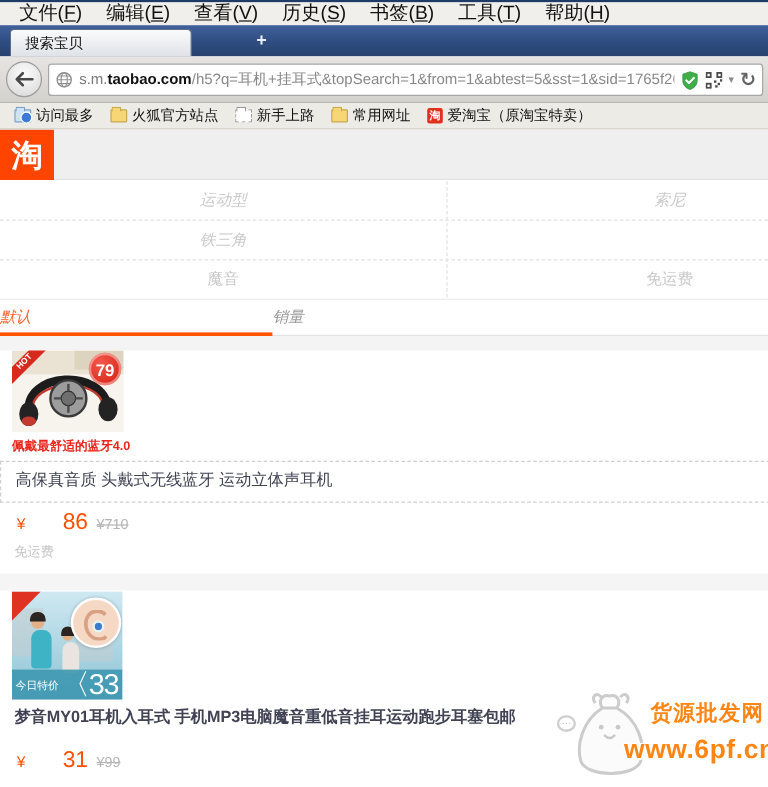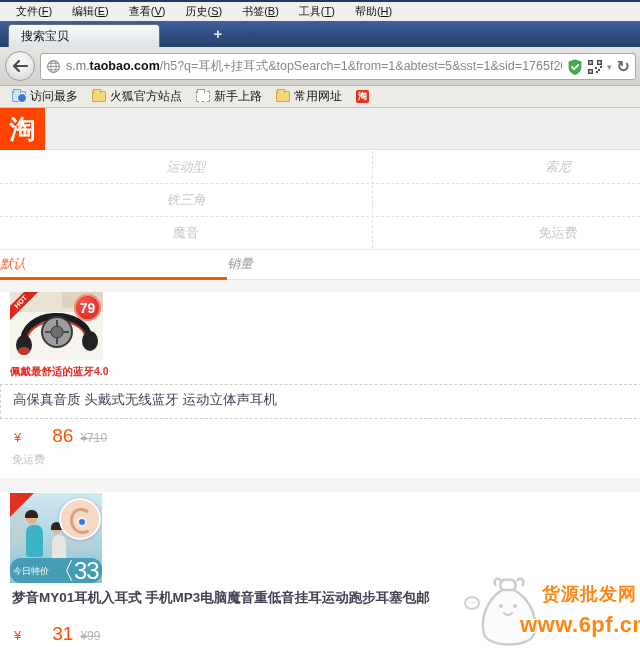--- a/index.html
+++ b/index.html
@@ -3,21 +3,21 @@
 <meta charset="utf-8">
 <style>
   * { margin:0; padding:0; box-sizing:border-box; }
   html,body { width:640px; height:656px; }
   body { font-family:"Liberation Sans","DejaVu Sans",sans-serif; }
   .screen { position:relative; width:640px; height:656px; overflow:hidden; background:#fff; }
 
   
   .win-topline { position:absolute; top:0; left:0; right:0; height:2px; background:#1e3a66; }
   .menubar { position:absolute; top:2px; left:0; right:0; height:19px; background:#f0efeb;
-             display:flex; align-items:center; padding-left:6px; font-size:11px; color:#111; }
+             display:flex; align-items:center; padding-left:6px; font-size:16px; color:#111; }
   .mi { padding:0 10px; line-height:19px; cursor:default; }
   .mi u { text-decoration:underline; }
 
   .tabstrip { position:absolute; top:21px; left:0; right:0; height:26px;
               background:linear-gradient(180deg,#41619c 0%,#2e4c80 55%,#27416e 100%); }
   .tab { position:absolute; left:8px; bottom:0; width:152px; height:23px;
          background:linear-gradient(180deg,#fafbfc,#dfe2e7);
          border:1px solid #5f6f86; border-bottom:none; border-radius:4px 4px 0 0;
          font-size:12px; line-height:22px; padding-left:12px; color:#111; }
   .newtab { position:absolute; left:206px; top:4px; width:24px; height:19px; border-radius:3px;
@@ -107,21 +107,21 @@
   .man .bodyshape { background:#3fb3c6; } .woman .bodyshape { background:#e9e4df; width:14px; height:26px; }
   .inset { position:absolute; top:5px; right:1px; width:42px; height:42px; border-radius:50%;
            background:#f6d9c4; border:2px solid #fdfdfd; box-shadow:0 0 3px rgba(0,0,0,.25); overflow:hidden; }
   .earline { position:absolute; top:8px; left:9px; width:22px; height:26px; border:3px solid #d9a183;
              border-radius:50% 50% 40% 60%; border-right-color:transparent; }
   .eardot { position:absolute; top:17px; left:16px; width:10px; height:10px; border-radius:50%;
             background:#3a7bd0; border:2px solid #e8f2ff; }
   .corner { position:absolute; top:0; left:0; width:0; height:0;
             border-top:24px solid #e03222; border-right:24px solid transparent; }
   .banner { position:absolute; left:0; right:0; bottom:0; height:25px; background:rgba(58,150,175,.88);
-            color:#fff; display:flex; align-items:center; padding:0 3px;border-radius:11px; }
+            color:#fff; display:flex; align-items:center; padding:0 3px; }
   .banner .blabel { font-size:9px; line-height:10px; width:38px; }
   .banner .bprice { font-size:24px; font-weight:300; letter-spacing:-1px; line-height:25px; }
 
   .watermark { position:absolute; right:0; bottom:2px; width:178px; height:78px; }
   .bubble { position:absolute; left:2px; top:20px; width:16px; height:14px; border:2px solid #cfcfcf;
             border-radius:50%; background:#fff; color:#bbb; font-size:8px; text-align:center; line-height:10px; }
   .wline { position:absolute; color:#ff8615; font-weight:bold;
            text-shadow:1px 0 #fff,-1px 0 #fff,0 1px #fff,0 -1px #fff,1px 1px #fff,-1px -1px #fff; }
   .wl1 { left:80px; top:6px; font-size:18px; letter-spacing:1px; }
   .wl2 { left:58px; top:36px; font-size:22px; letter-spacing:.5px; }
@@ -201,20 +201,21 @@
     <span class="bm">
         <span class="folder outline"></span>
         <span>新手上路</span>
       </span>
     <span class="bm">
         <span class="folder"></span>
         <span>常用网址</span>
       </span>
     <span class="bm">
         <span class="tb-badge">淘</span>
+        <span>爱淘宝（原淘宝特卖）</span>
       </span>
   </div>
 
   <div class="content">
     <div class="site-header">
       <div class="logo">淘</div>
     </div>
 
     <div class="filters">
       <div class="frow dash">

